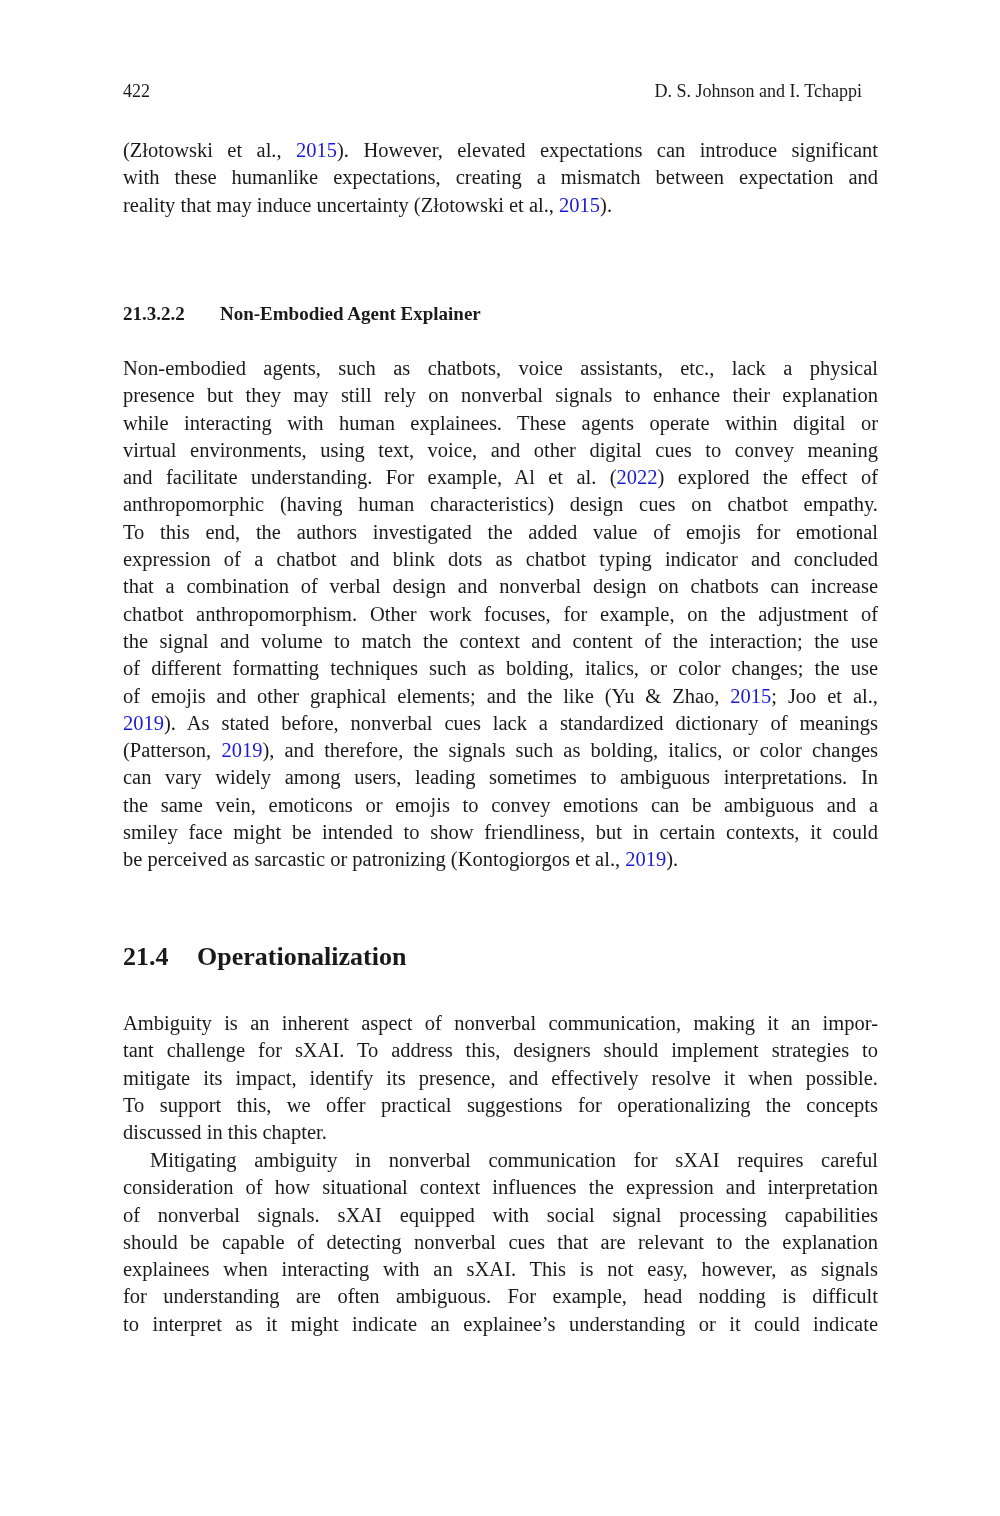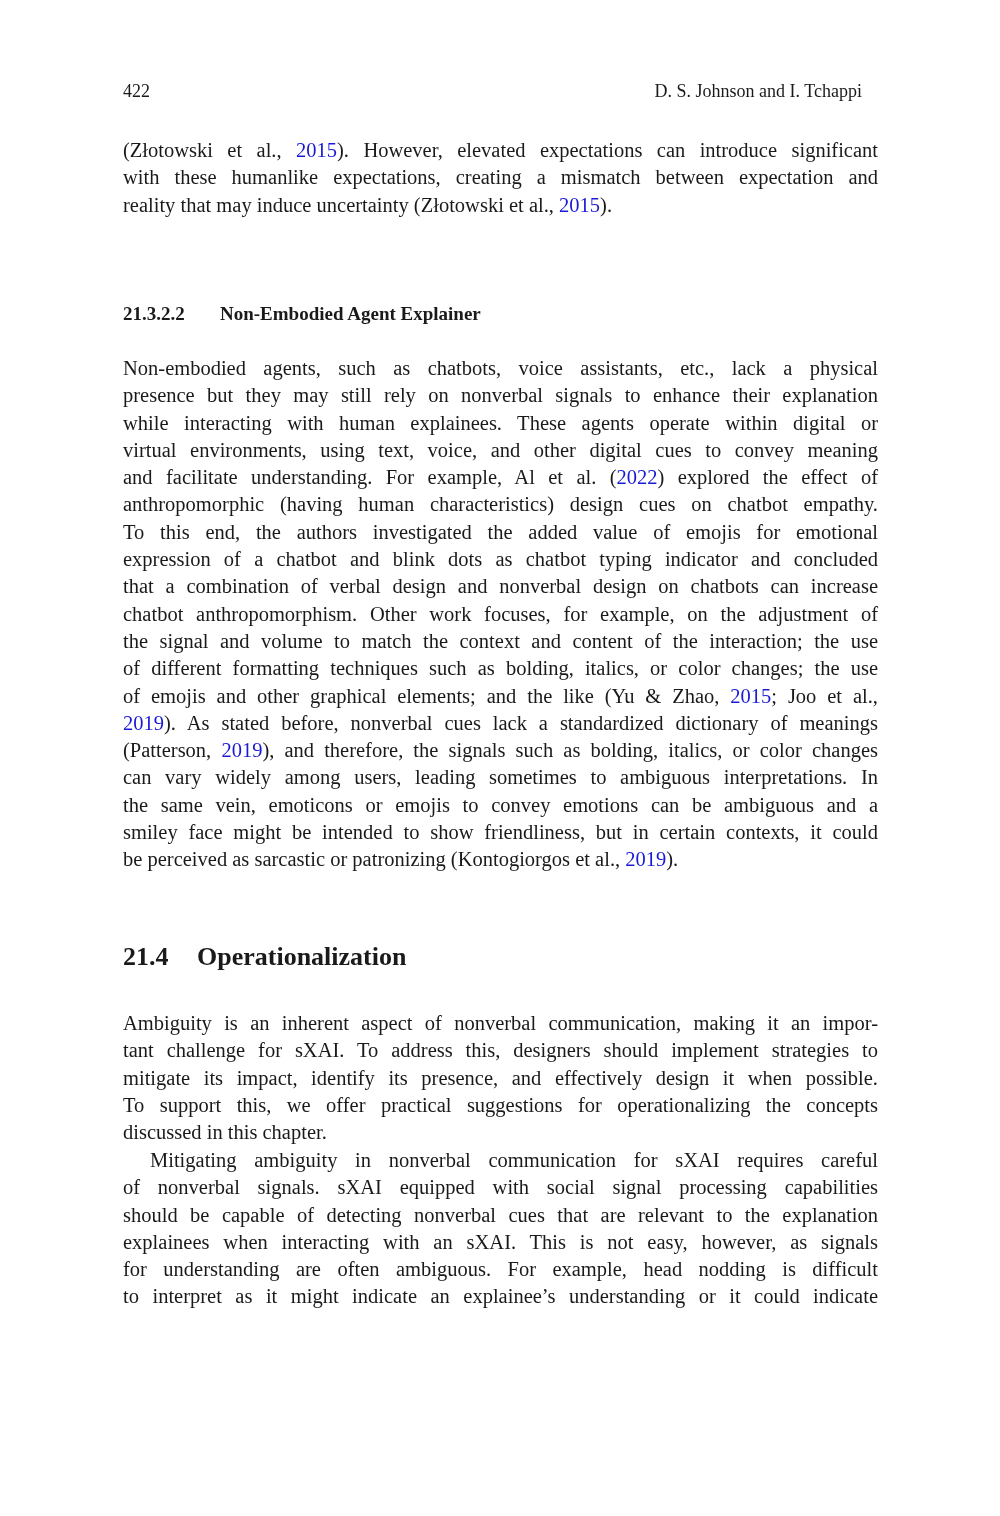--- a/index.html
+++ b/index.html
@@ -77,27 +77,28 @@
       <span class="line last" style="white-space: normal;">be perceived as sarcastic or patronizing (Kontogiorgos et al., <span class="cite">2019</span>).</span>
     </div>
 
   <div class="h2">
     <span class="num">21.4</span><span>Operationalization</span>
   </div>
 
   <div class="block" style="top:1010px;">
       <span class="line" style="white-space: normal;">Ambiguity is an inherent aspect of nonverbal communication, making it an impor-</span>
       <span class="line" style="white-space: normal;">tant challenge for sXAI. To address this, designers should implement strategies to</span>
-      <span class="line" style="white-space: normal;">mitigate its impact, identify its presence, and effectively design it when possible.</span>
+      <span class="line" style="white-space: normal;">mitigate its impact, identify its presence, and effectively resolve it when possible.</span>
       <span class="line" style="white-space: normal;">To support this, we offer practical suggestions for operationalizing the concepts</span>
       <span class="line last" style="white-space: normal;">discussed in this chapter.</span>
     </div>
 
   <div class="block" style="top:1147px;">
       <span class="line indent" style="white-space: normal;">Mitigating ambiguity in nonverbal communication for sXAI requires careful</span>
+      <span class="line" style="white-space: normal;">consideration of how situational context influences the expression and interpretation</span>
       <span class="line" style="white-space: normal;">of nonverbal signals. sXAI equipped with social signal processing capabilities</span>
       <span class="line" style="white-space: normal;">should be capable of detecting nonverbal cues that are relevant to the explanation</span>
       <span class="line" style="white-space: normal;">explainees when interacting with an sXAI. This is not easy, however, as signals</span>
       <span class="line" style="white-space: normal;">for understanding are often ambiguous. For example, head nodding is difficult</span>
       <span class="line" style="white-space: normal;">to interpret as it might indicate an explainee’s understanding or it could indicate</span>
     </div>
 
 </div>
 
 </body></html>

